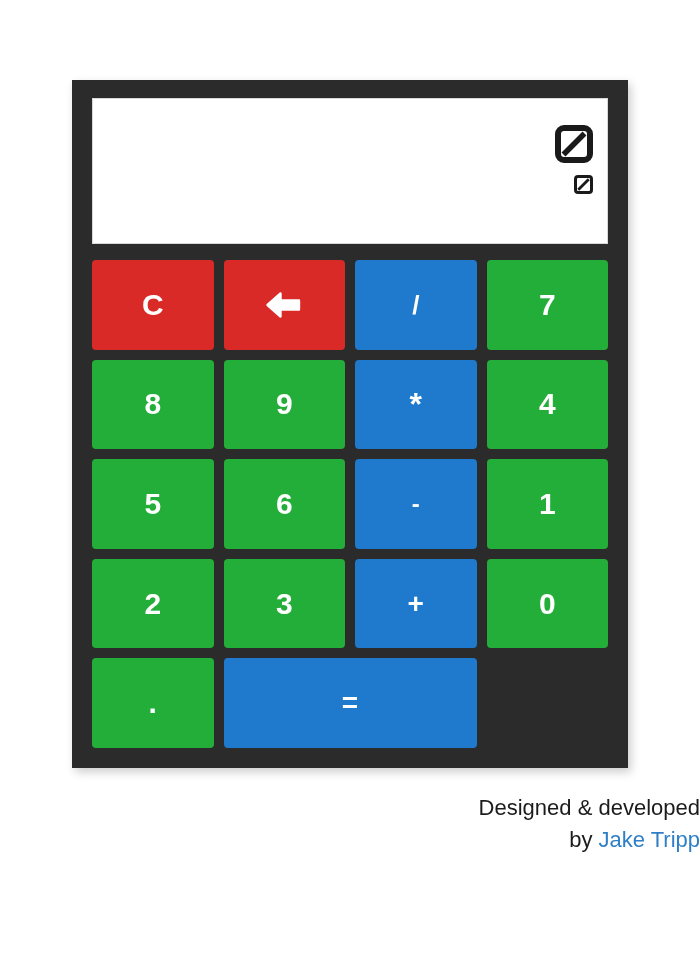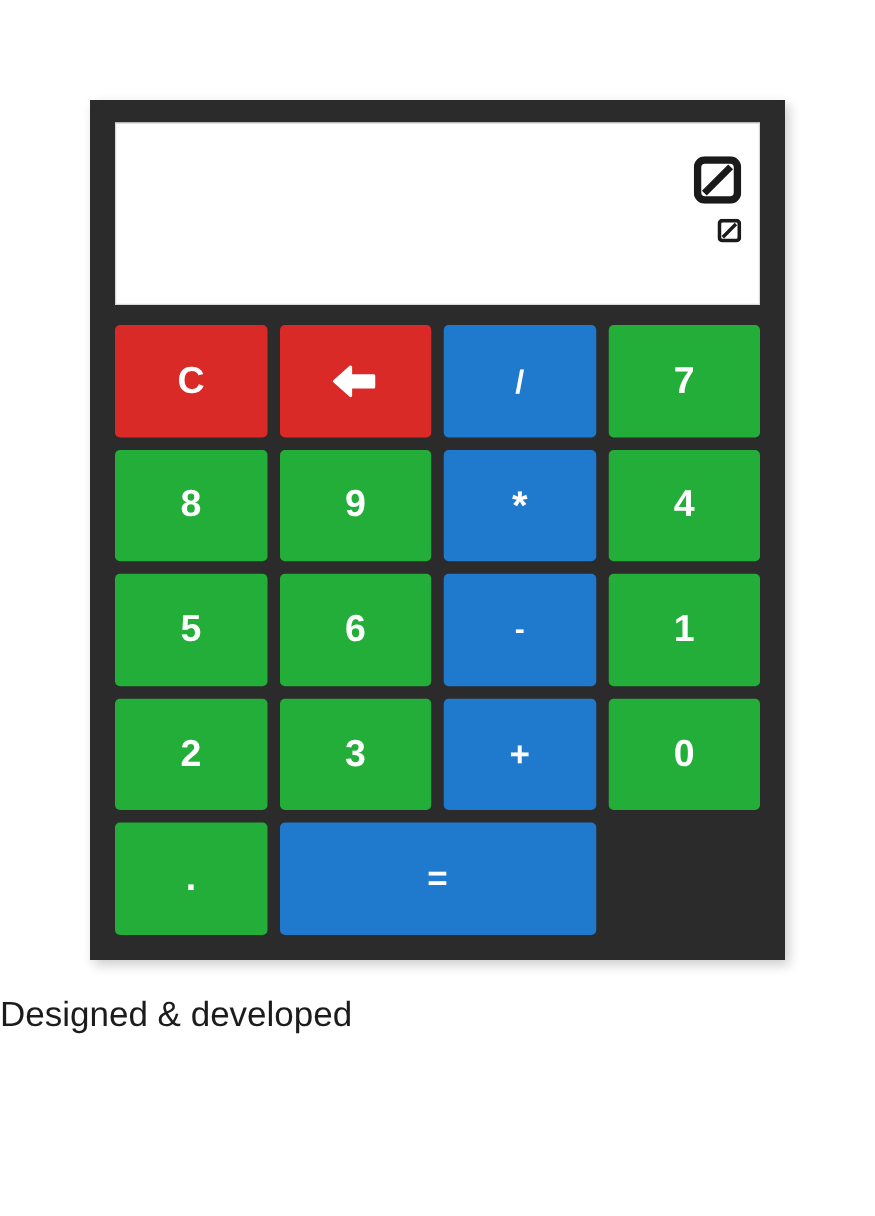--- a/index.html
+++ b/index.html
@@ -101,23 +101,23 @@
   .key.digit .sym.dot      { font-size: 30px; }
 
   .backspace-icon { display: block; width: 38px; height: 28px; }
 
   
   .credit {
     position: absolute;
     left: 0;
     top: 792px;
     width: 700px;
-    text-align: left;
+    text-align: right;
     font-family: "Liberation Sans", sans-serif;
-    font-size: 28px;
+    font-size: 22px;
     line-height: 1.45;
     color: #1c1c1c;
   }
 
   .credit .author { color: #2e7fc6; cursor: pointer; }
 </style>
 </head>
 <body>
 
 <div class="page">
@@ -205,15 +205,16 @@
       </button>
       <button class="key operator span2">
         <span class="sym equal">=</span>
       </button>
 
     </div>
   </div>
 
   <div class="credit">
     <div>Designed &amp; developed</div>
+    <div><span>by </span><span class="author">Jake Tripp</span></div>
   </div>
 
 </div>
 
 </body></html>

